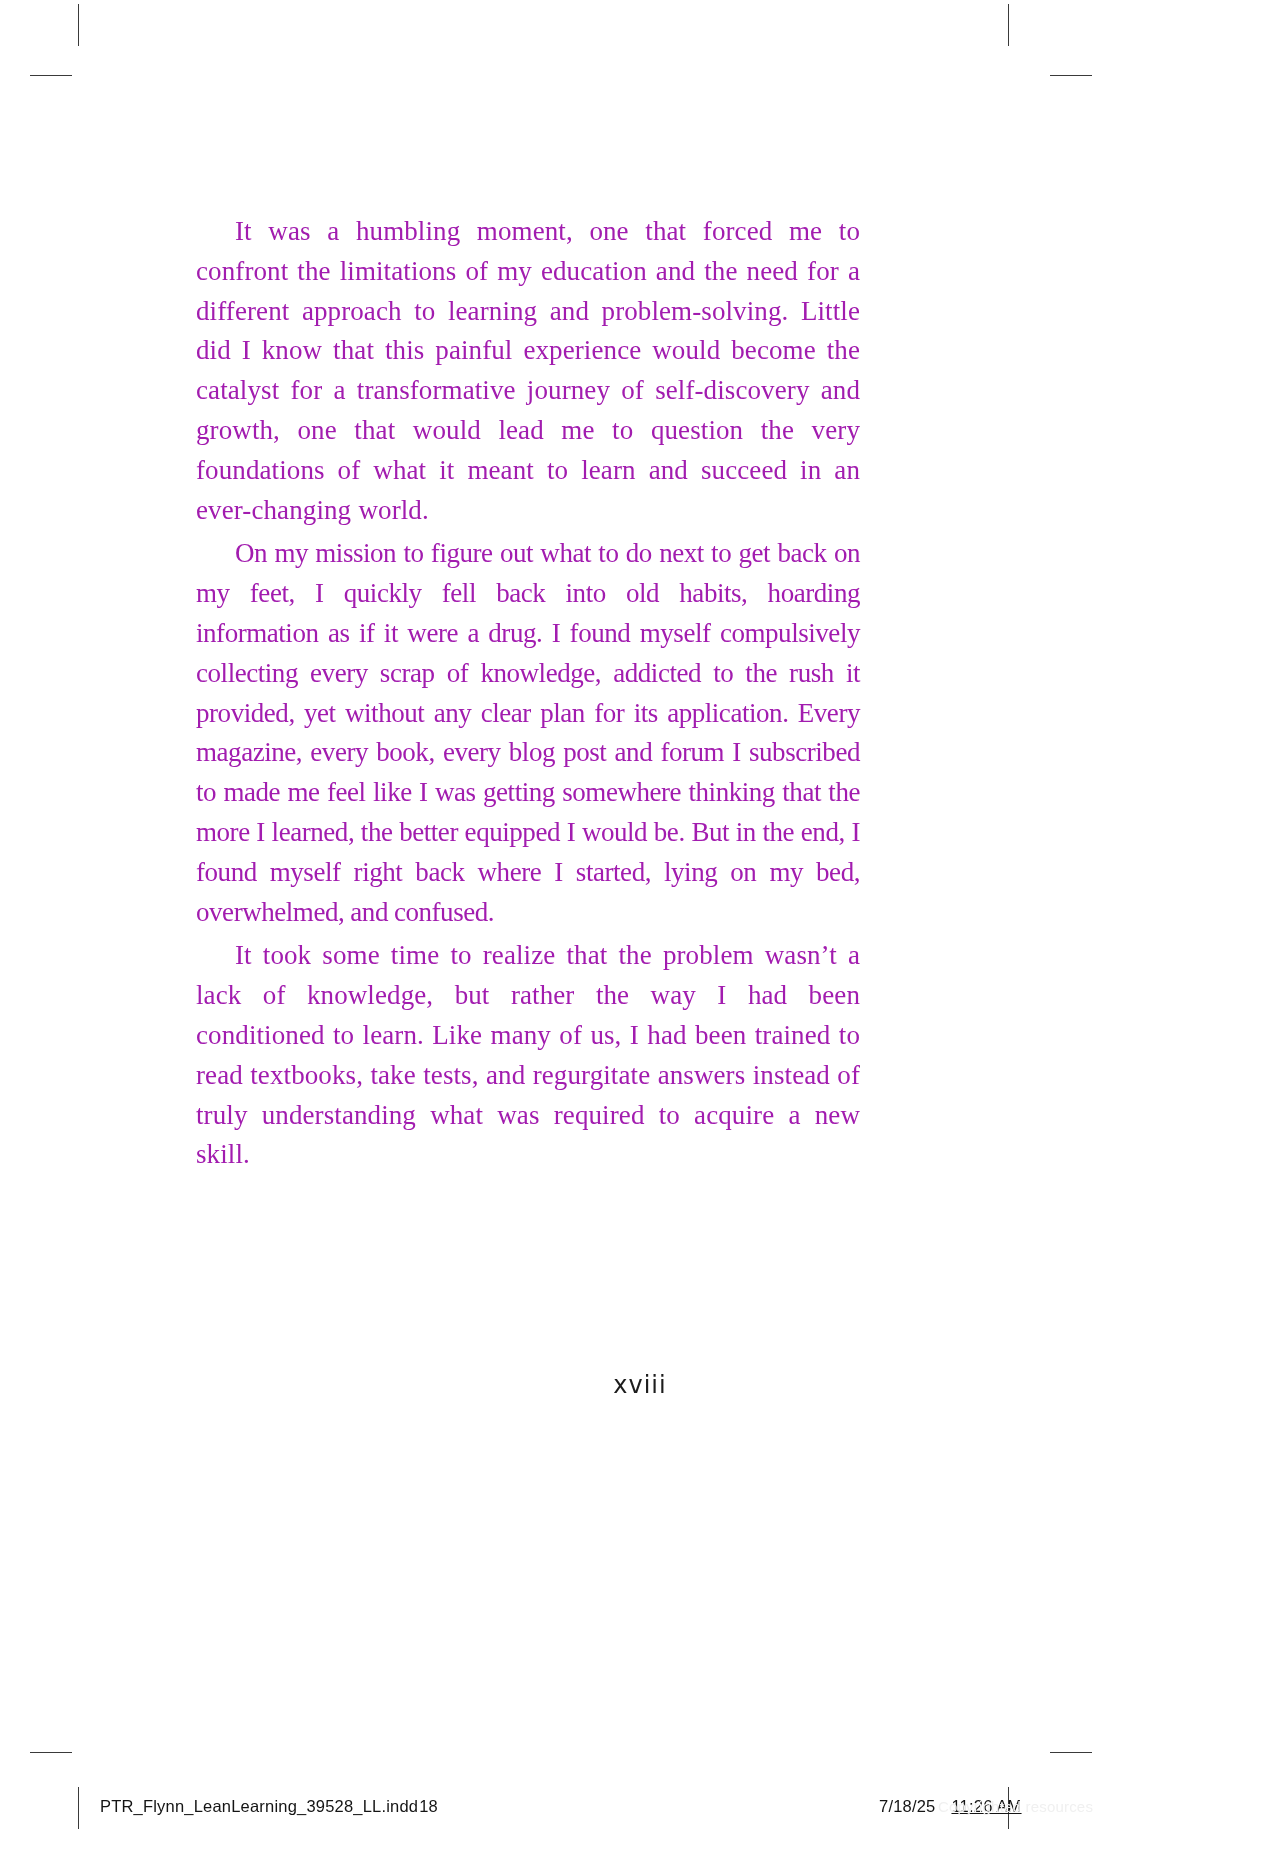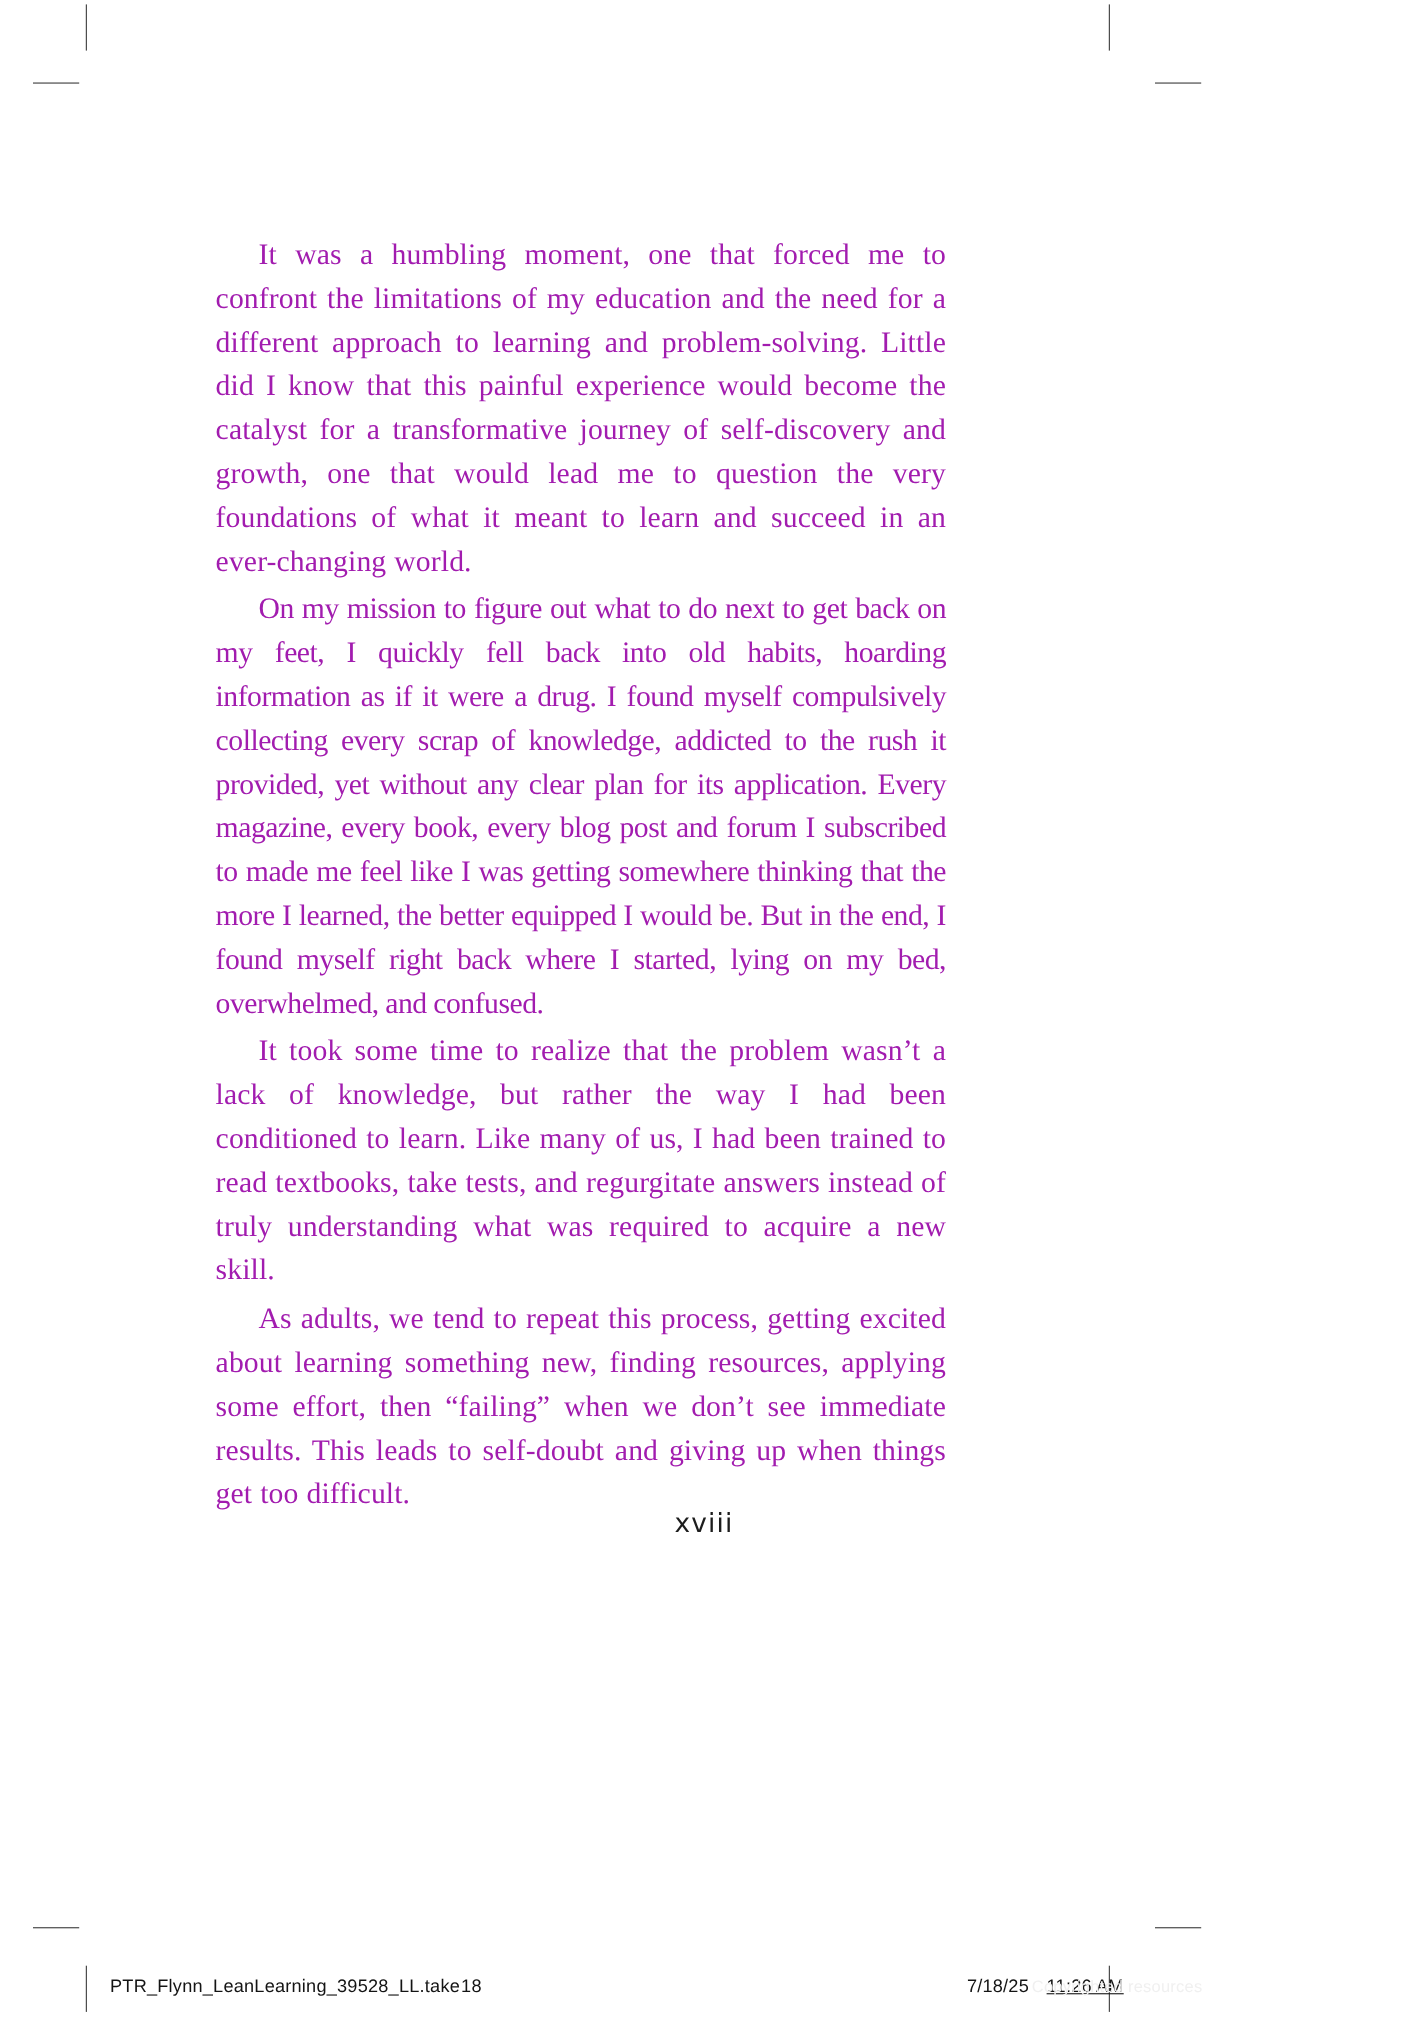--- a/index.html
+++ b/index.html
@@ -152,27 +152,26 @@
   <div class="crop-mark crop-h cm-tl-h"></div>
   <div class="crop-mark crop-h cm-tr-h"></div>
   <div class="crop-mark crop-h cm-bl-h"></div>
   <div class="crop-mark crop-h cm-br-h"></div>
 
 
   <div class="text-block">
     <p class="para loose">It was a humbling moment, one that forced me to confront the limitations of my education and the need for a different approach to learning and problem-solving. Little did I know that this painful experience would become the catalyst for a transformative journey of self-discovery and growth, one that would lead me to question the very foundations of what it meant to learn and succeed in an ever-changing world.</p>
     <p class="para tight">On my mission to figure out what to do next to get back on my feet, I quickly fell back into old habits, hoarding information as if it were a drug. I found myself compulsively collecting every scrap of knowledge, addicted to the rush it provided, yet without any clear plan for its application. Every magazine, every book, every blog post and forum I subscribed to made me feel like I was getting somewhere thinking that the more I learned, the better equipped I would be. But in the end, I found myself right back where I started, lying on my bed, overwhelmed, and confused.</p>
     <p class="para loose">It took some time to realize that the problem wasn’t a lack of knowledge, but rather the way I had been conditioned to learn. Like many of us, I had been trained to read textbooks, take tests, and regurgitate answers instead of truly understanding what was required to acquire a new skill.</p>
-    <p class="para loose">As adults, we tend to repeat this process, getting excited about learning something new, finding resources, applying some effort, then “failing” when we don’t see immediate results. This leads to self-doubt and giving up when things get too difficult.</p>
   </div>
 
   <div class="folio">xviii</div>
 
   <div class="slug">
-    <span>PTR_Flynn_LeanLearning_39528_LL.take</span><span class="slug-page">18</span>
+    <span>PTR_Flynn_LeanLearning_39528_LL.indd</span><span class="slug-page">18</span>
   </div>
 
   <div class="slug-right">
     <span>7/18/25</span><span class="slug-time">11:26 AM</span>
   </div>
 
   <div class="watermark">Copyrighted resources</div>
 
 </div>
 

